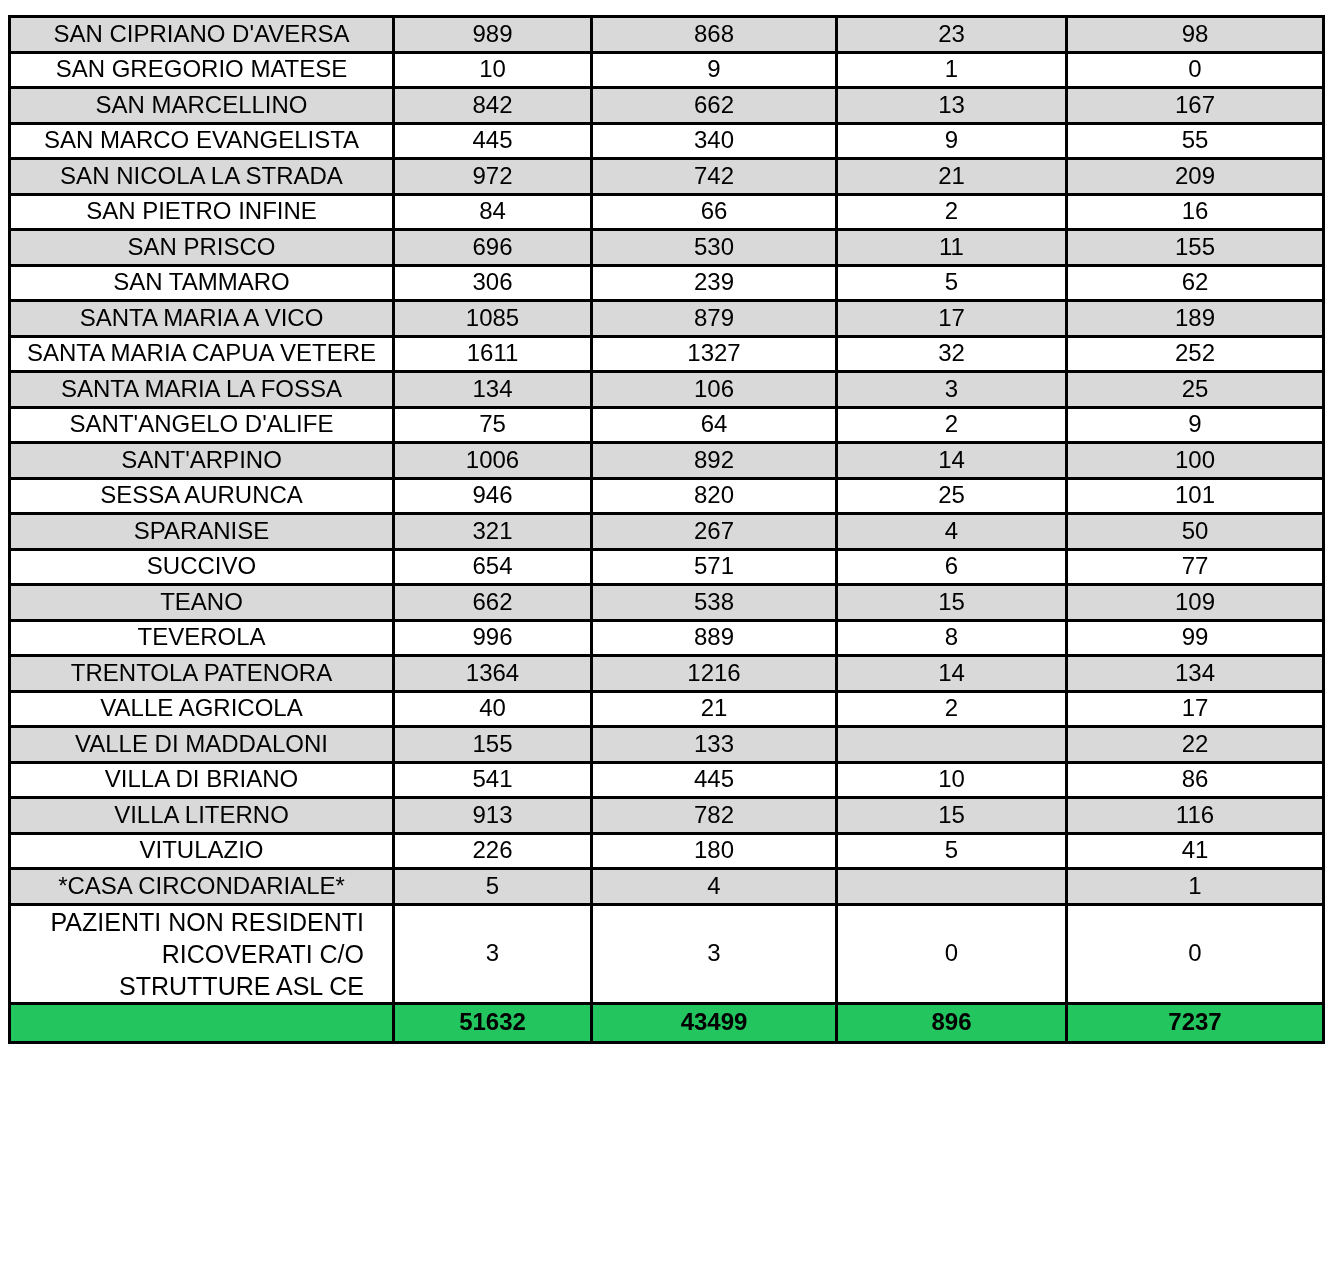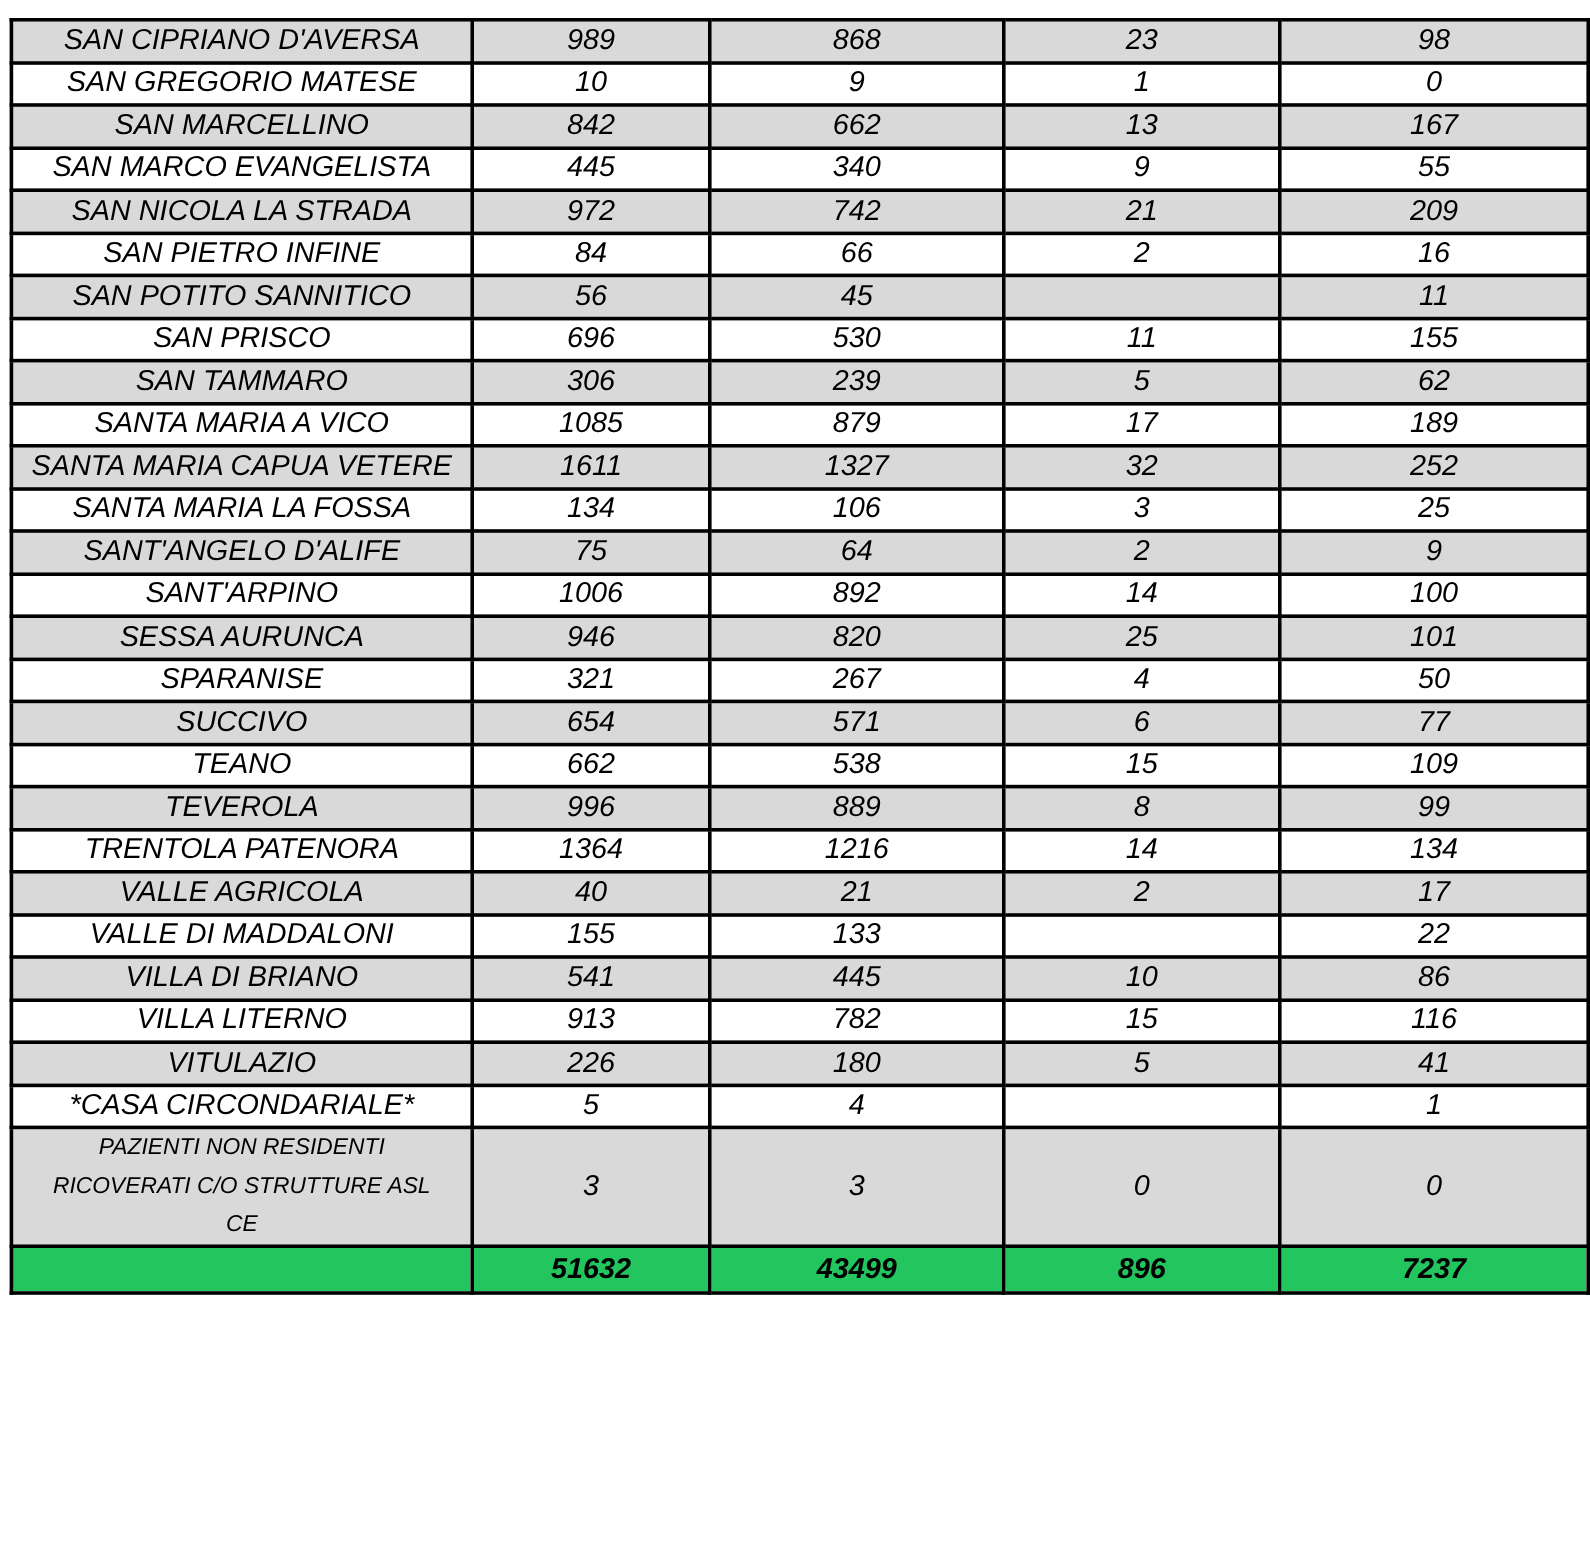--- a/index.html
+++ b/index.html
@@ -15,21 +15,20 @@
     background: var(--page-bg, #ffffff);
   }
   body {
     width: 1325px;
     height: 1285px;
     overflow: hidden;
     font-family: "Liberation Sans", sans-serif;
   }
   .page {
     padding: 15px 3px 15px 8px;
-    font-style: italic;
   }
   table.data-table {
     border-collapse: collapse;
     table-layout: fixed;
     width: 1314px;
     color: var(--text-color, #000000);
   }
   .data-table td {
     border: 3px solid var(--border-color, #000000);
     text-align: center;
@@ -43,24 +42,25 @@
   }
   
   .data-table tr:nth-child(odd):not(.totals-row) td {
     background: var(--row-shade, #d9d9d9);
   }
   
   .data-table tr.tall-row td {
     height: 96px;
   }
   .data-table tr.tall-row td.name-cell {
-    font-size: 19px;
+    font-size: 25px;
     line-height: 32px;
     white-space: normal;
     padding: 0 28px;
+    text-align: right;
   }
   
   .data-table tr.totals-row td {
     background: #22c55e;
     font-weight: bold;
     height: 39px;
   }
 </style>
 </head>
 <body>
@@ -118,27 +118,20 @@
   </tr>
 
   <tr>
     <td class="name-cell">SAN PIETRO INFINE</td>
     <td>84</td>
     <td>66</td>
     <td>2</td>
     <td>16</td>
   </tr>
 
-  <tr>
-    <td class="name-cell">SAN POTITO SANNITICO</td>
-    <td>56</td>
-    <td>45</td>
-    <td></td>
-    <td>11</td>
-  </tr>
 
   <tr>
     <td class="name-cell">SAN PRISCO</td>
     <td>696</td>
     <td>530</td>
     <td>11</td>
     <td>155</td>
   </tr>
 
   <tr>

